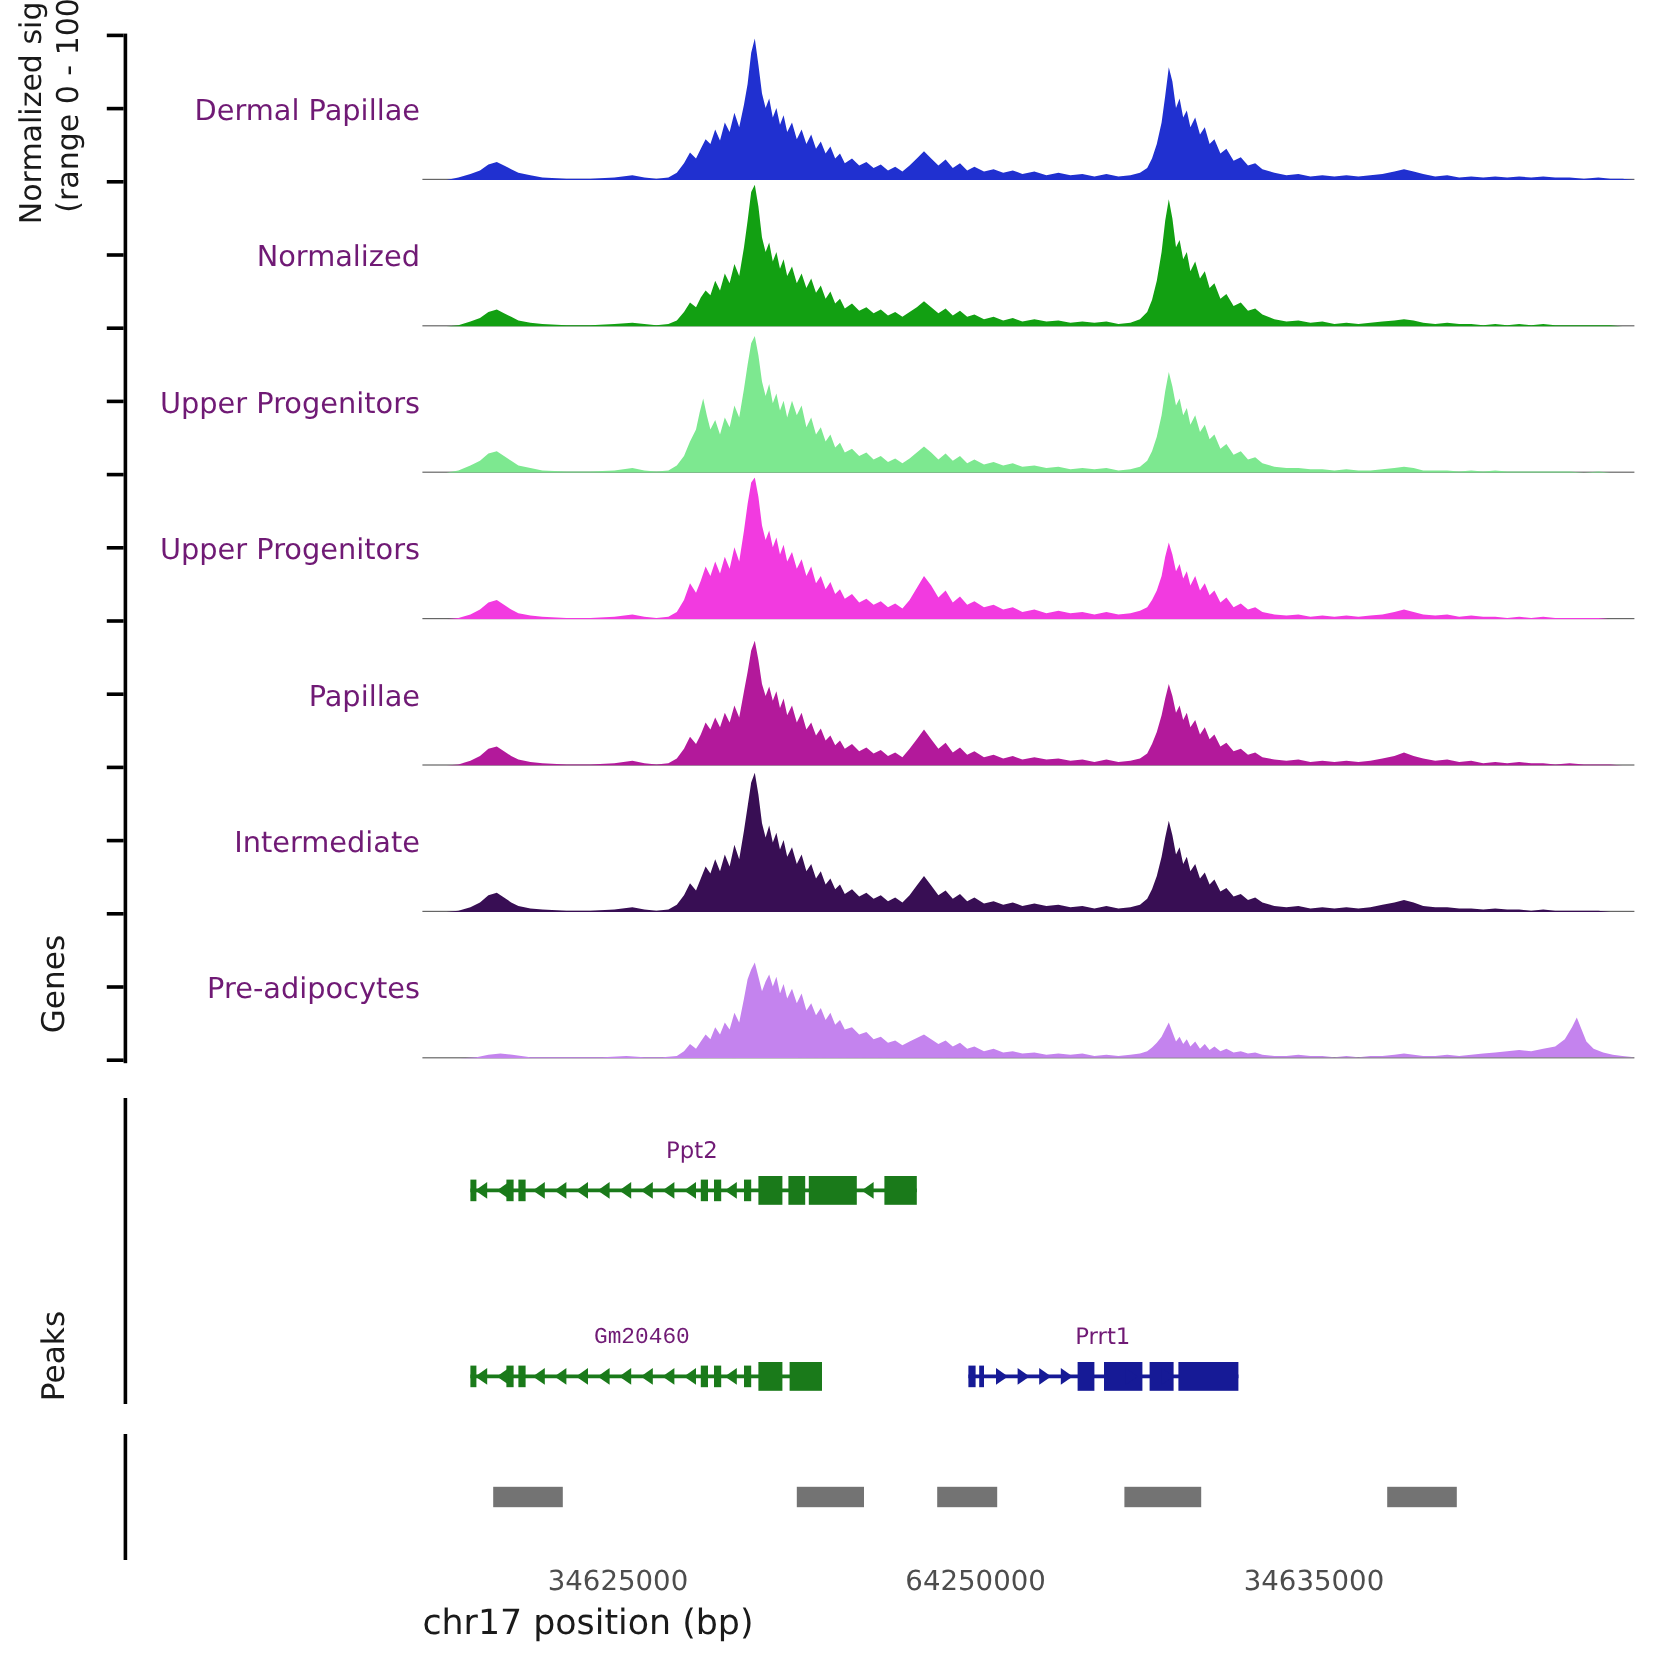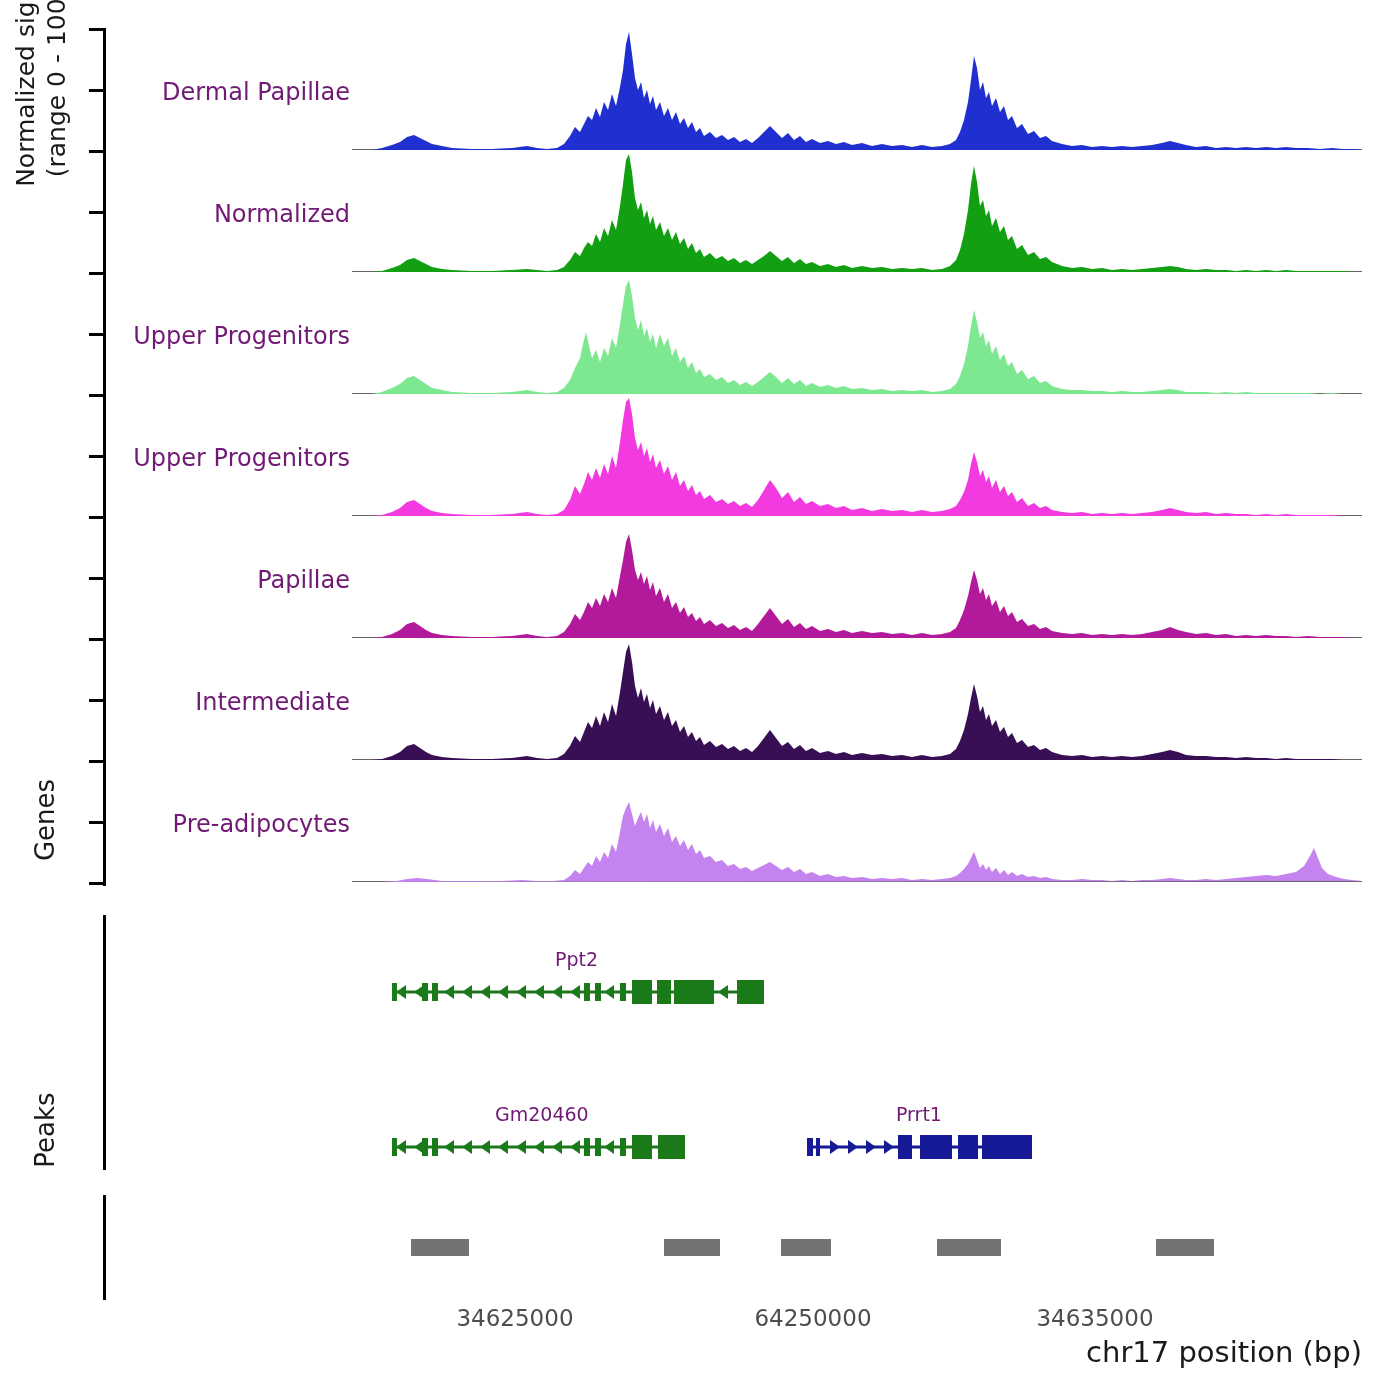--- a/index.html
+++ b/index.html
@@ -50,21 +50,21 @@
   .track svg{position:absolute;left:0;bottom:0;display:block;}
   .track-name{position:absolute;right:1012px;white-space:nowrap;font-size:24px;color:#701a75;text-align:right;}
 
   
   .gene-svg{position:absolute;left:352px;}
   .gene-label{position:absolute;font-size:19px;color:#701a75;white-space:nowrap;}
 
   
   .peak{position:absolute;height:17px;background:#737373;}
   .xtick-label{position:absolute;font-size:23px;color:#4d4d4d;text-align:center;white-space:nowrap;}
-  .xlabel{position:absolute;left:352px;top:1335px;width:1010px;text-align:right;font-size:29px;color:#1a1a1a;}
+  .xlabel{position:absolute;left:352px;top:1335px;width:1010px;text-align:left;font-size:29px;color:#1a1a1a;}
 </style>
 </head>
 <body>
 
 <div id="root">
 
   <div class="ylabel">Normalized signal
 (range 0 - 1000)</div>
 
   <div class="spine" style="left:103px; top:28px; height:858px;"></div>
@@ -172,21 +172,21 @@
       <polygon points="146,17 156,10 156,24"></polygon>
       <polygon points="164,17 174,10 174,24"></polygon>
       <polygon points="182,17 192,10 192,24"></polygon>
       <polygon points="200,17 210,10 210,24"></polygon>
       <polygon points="218,17 228,10 228,24"></polygon>
       <polygon points="252,17 262,10 262,24"></polygon>
       <polygon points="366,17 376,10 376,24"></polygon>
     </g>
   </svg>
 
-  <div class="gene-label" style="left:495px; top:1103px;">Gm20460</div>
+  <div class="gene-label" style="left:495px; top:1103px;font-family:Liberation Mono, monospace;">Gm20460</div>
   <svg class="gene-svg" style="top:1130px;" width="1010" height="34" viewBox="0 0 1010 34">
     <line x1="40" y1="17" x2="333" y2="17" stroke="#1a7a1a" stroke-width="3"></line>
     <g fill="#1a7a1a">
       <rect x="40" y="8" width="5" height="18"></rect>
       <rect x="70" y="8" width="6" height="18"></rect>
       <rect x="80" y="8" width="6" height="18"></rect>
       <rect x="232" y="8" width="6" height="18"></rect>
       <rect x="243" y="8" width="6" height="18"></rect>
       <rect x="268" y="8" width="6" height="18"></rect>
       <rect x="280" y="5" width="20" height="24"></rect>

